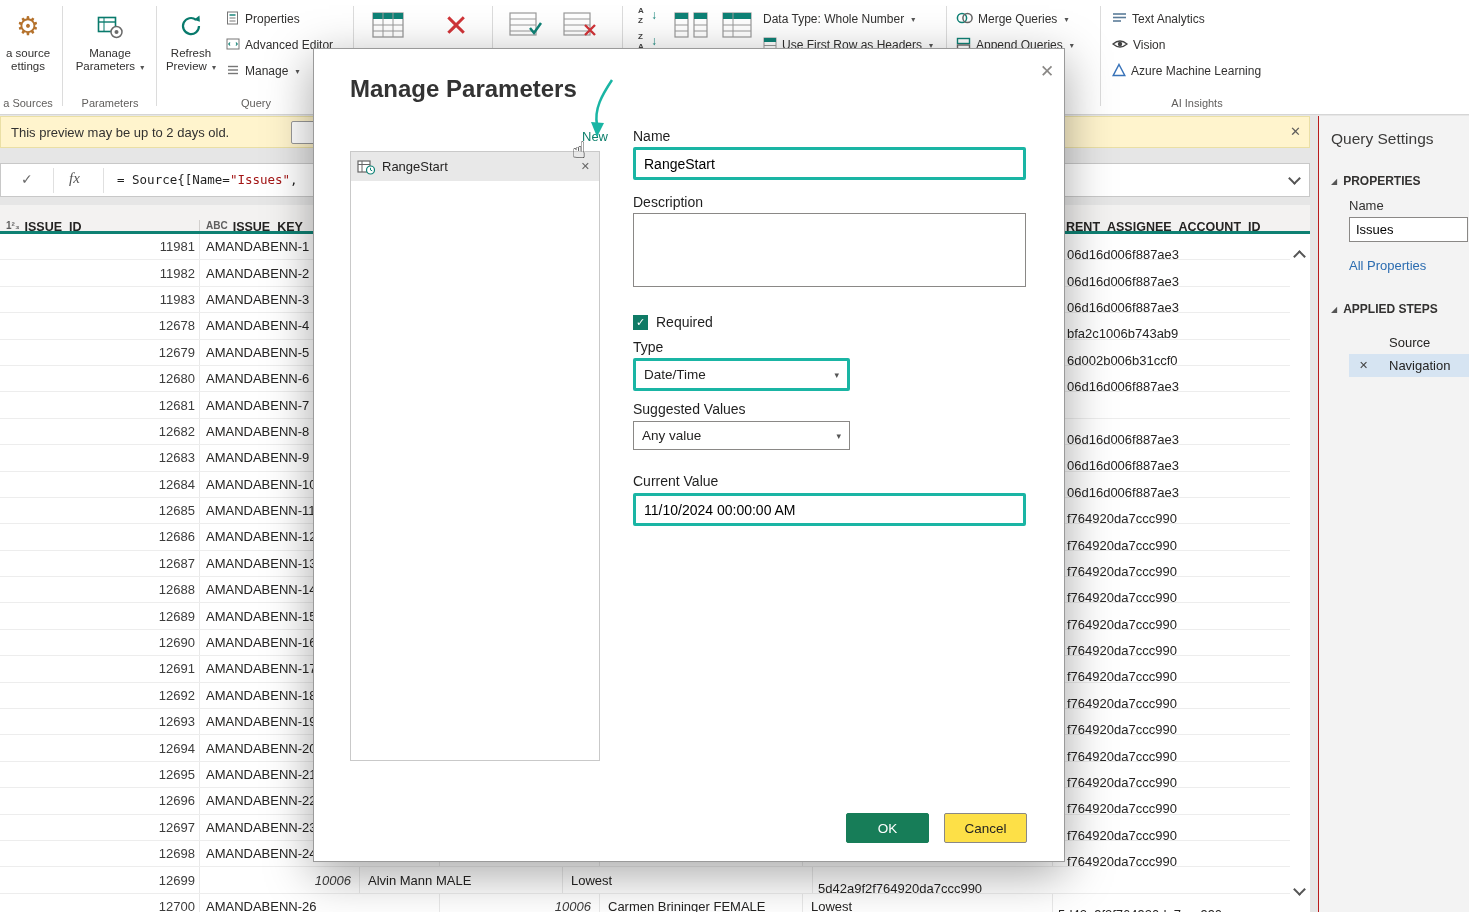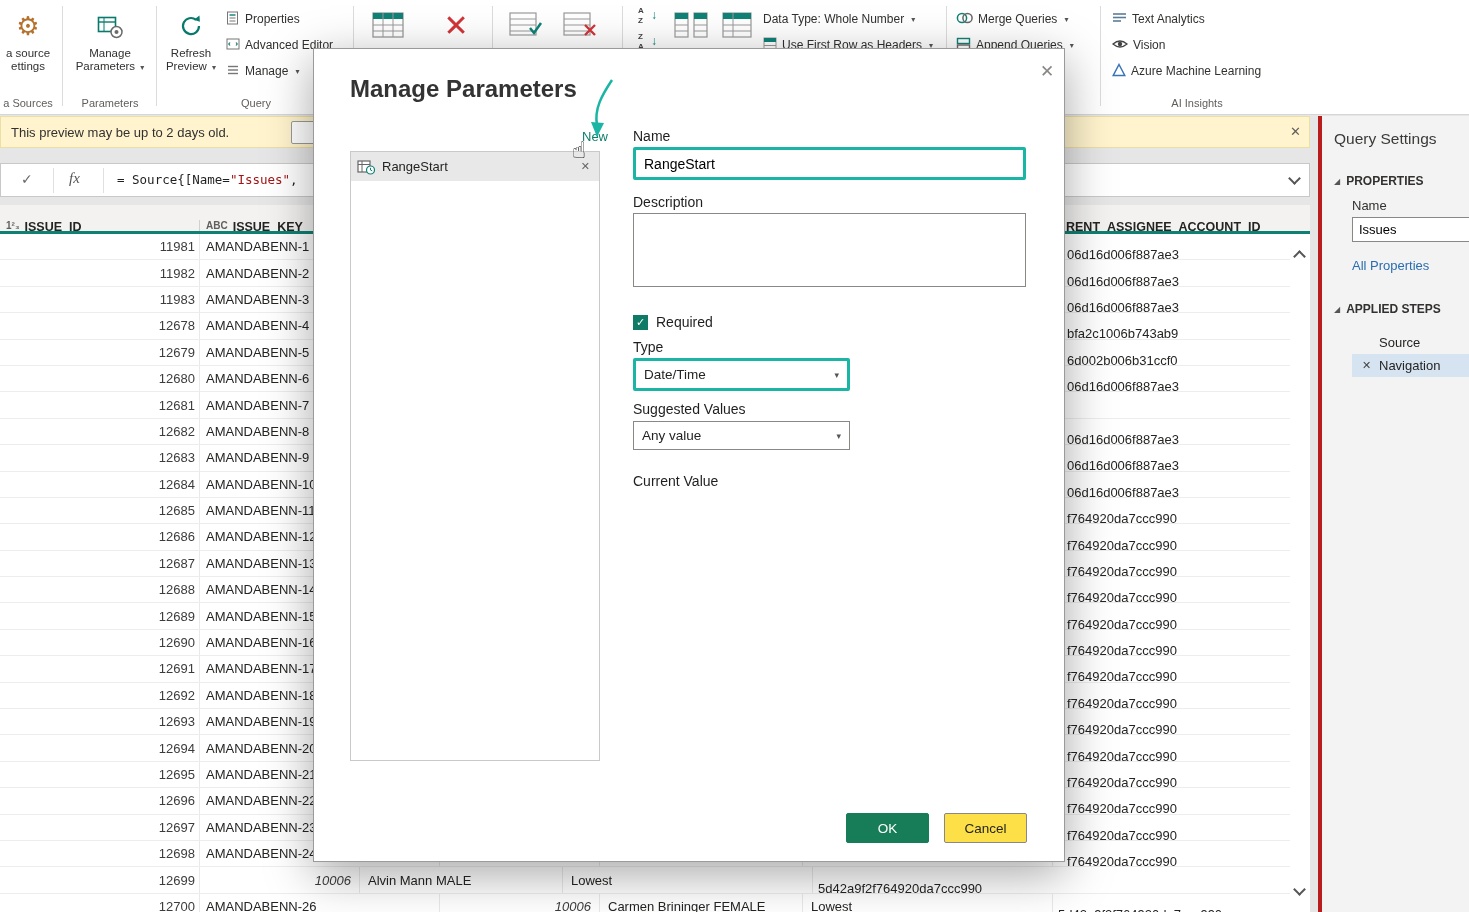--- a/index.html
+++ b/index.html
@@ -69,32 +69,32 @@
 
   
   .vscroll { position:absolute; left:1290px; top:234px; width:20px; height:678px; background:#fff; z-index:1; }
   .chev { position:absolute; left:5px; width:9px; height:9px; border-right:2px solid #555;
     border-bottom:2px solid #555; cursor:pointer; }
   .chev.up { top:18px; transform:rotate(-135deg); }
   .chev.down { bottom:18px; transform:rotate(45deg); }
 
   
   .panel { position:absolute; left:1318px; top:116px; width:151px; height:796px; background:#f3f3f3;
-    border-left:4px solid #b91c1c; z-index:1; }
+    border-left:1px solid #b91c1c; z-index:1; }
   .panel-title { position:absolute; left:12px; top:14px; font-size:15.5px; color:#3b3a39; }
   .sec { position:absolute; left:12px; display:flex; align-items:center; font-size:12px;
     font-weight:bold; color:#323130; cursor:pointer; }
   .tri { font-size:8px; color:#555; margin-right:6px; }
   .plabel { position:absolute; left:30px; font-size:13px; color:#323130; }
   .pinput { position:absolute; left:30px; width:119px; height:25px; border:1px solid #8a8886;
     background:#fff; font-size:13px; font-family:inherit; padding-left:6px; }
   .plink { position:absolute; left:30px; font-size:13px; color:#2b6cb0; cursor:pointer; }
   .step { position:absolute; left:30px; right:0; height:23px; display:flex; align-items:center;
     font-size:13px; cursor:pointer; }
-  .step .step-label { margin-left:27px; }
+  .step .step-label { margin-left:40px; }
   .step.selected { background:#d6e4f2; }
   .step-x { position:absolute; left:10px; font-size:11px; color:#444; cursor:pointer; }
 
   
   .dialog { position:absolute; left:313px; top:48px; width:752px; height:814px; background:#fff;
     border:1px solid #9a9a9a; box-shadow:0 12px 45px rgba(0,0,0,.35); z-index:50; }
   .dlg-title { position:absolute; left:36px; top:26px; font-size:24px; font-weight:600; color:#333; }
   .dlg-close { position:absolute; left:726px; top:12px; font-size:17px; color:#8a8886; cursor:pointer; }
   .new-link { position:absolute; left:268px; top:80px; font-size:13px; color:#0c7f6b; cursor:pointer; }
   .annot-arrow { position:absolute; left:252px; top:28px; z-index:4; pointer-events:none; }
@@ -650,16 +650,17 @@
     <span class="dd-caret">▾</span>
   </div>
 
   <div class="dlg-label" style="top:352px">Suggested Values</div>
   <div class="dd gray1" style="top:372px;height:29px">
     <span>Any value</span>
     <span class="dd-caret">▾</span>
   </div>
 
   <div class="dlg-label" style="top:424px">Current Value</div>
+  <input class="dlg-input teal3" style="top: 444px; height: 33px;" value="11/10/2024 00:00:00 AM">
 
   <button class="dlg-btn btn-ok">OK</button>
   <button class="dlg-btn btn-cancel">Cancel</button>
 </div>
 
 </body></html>

